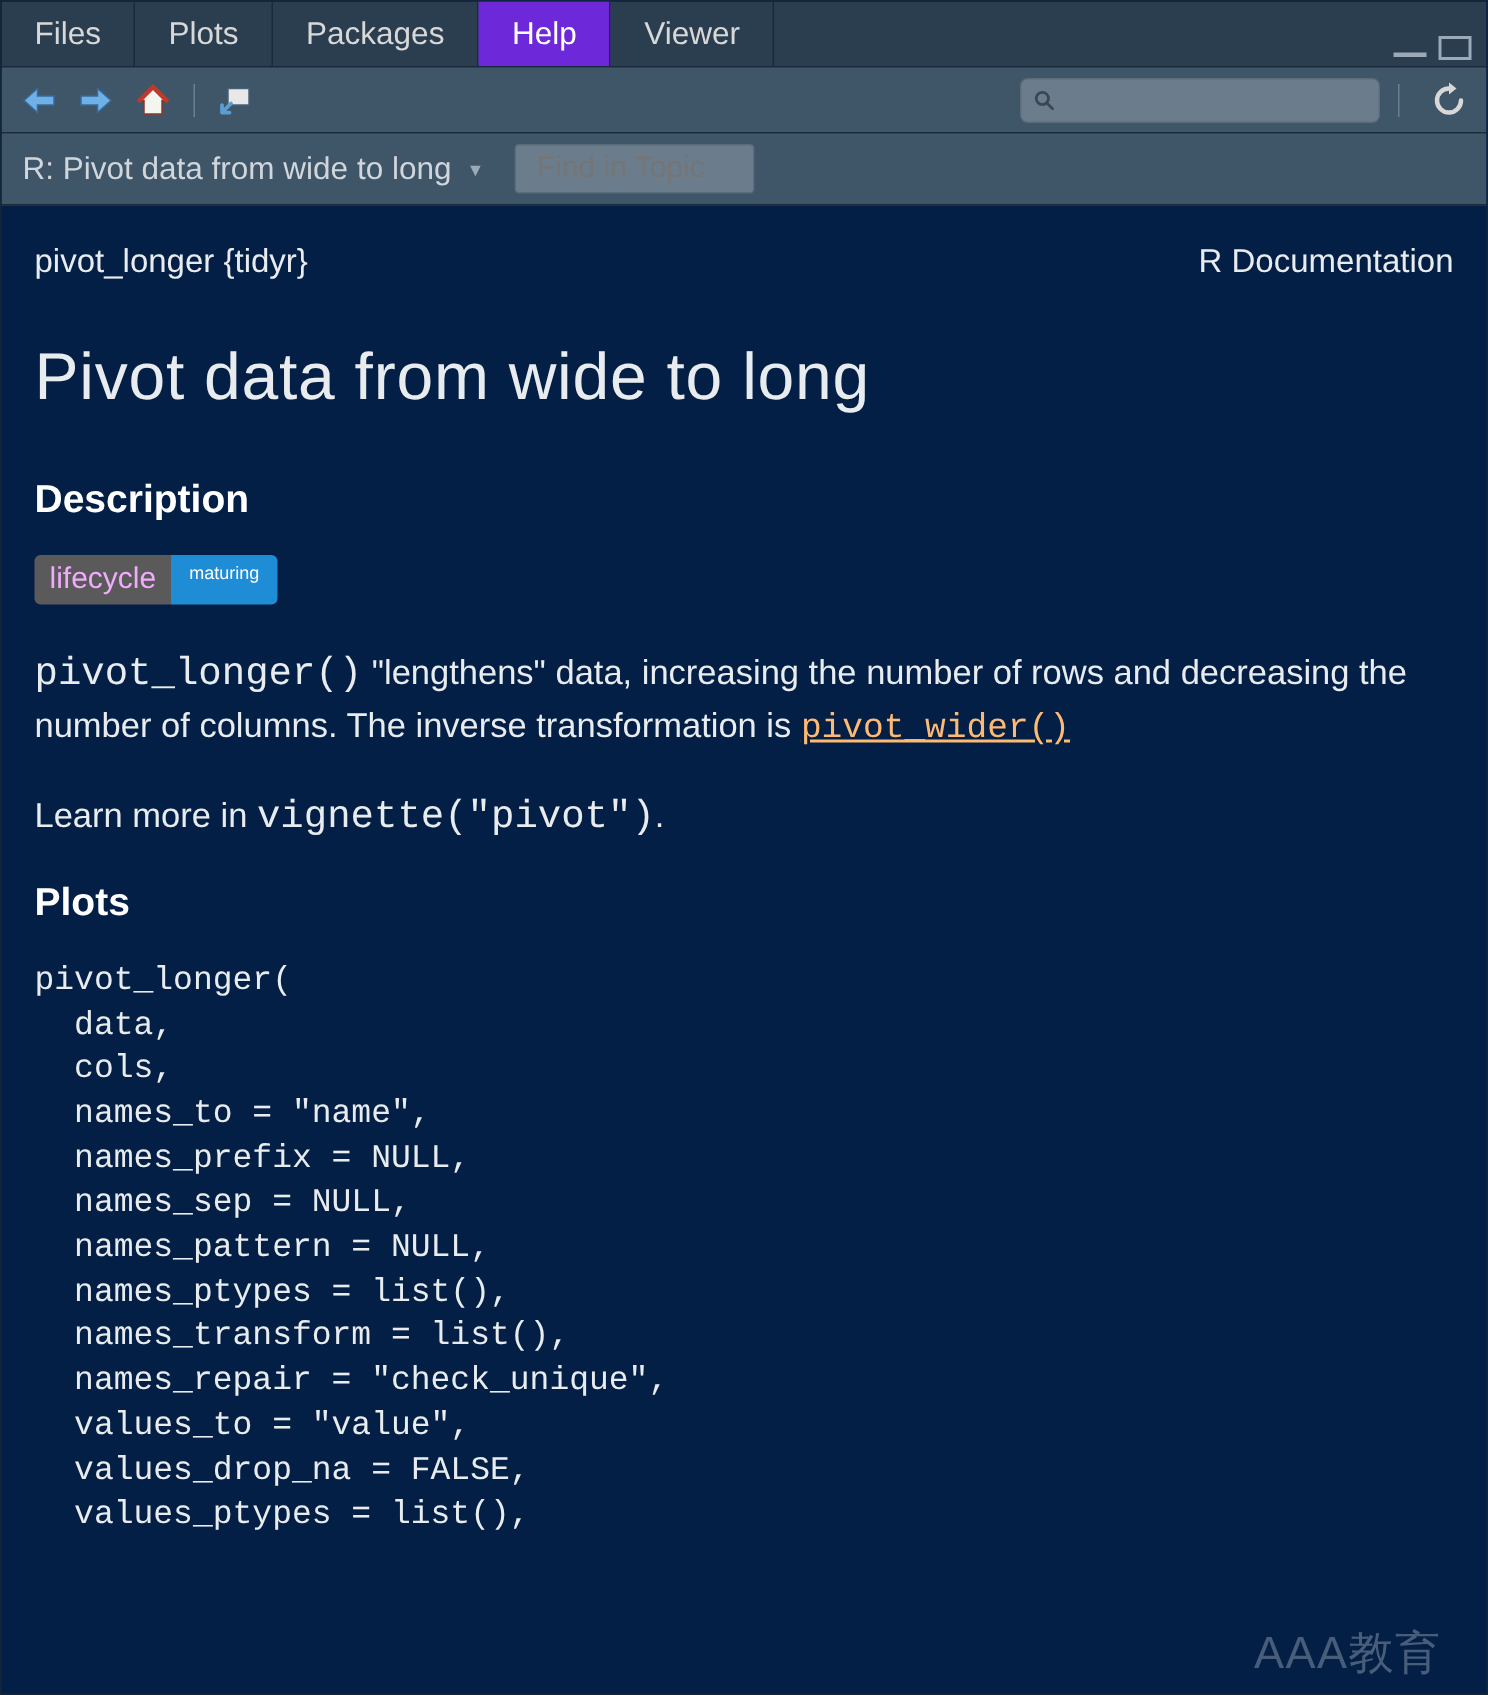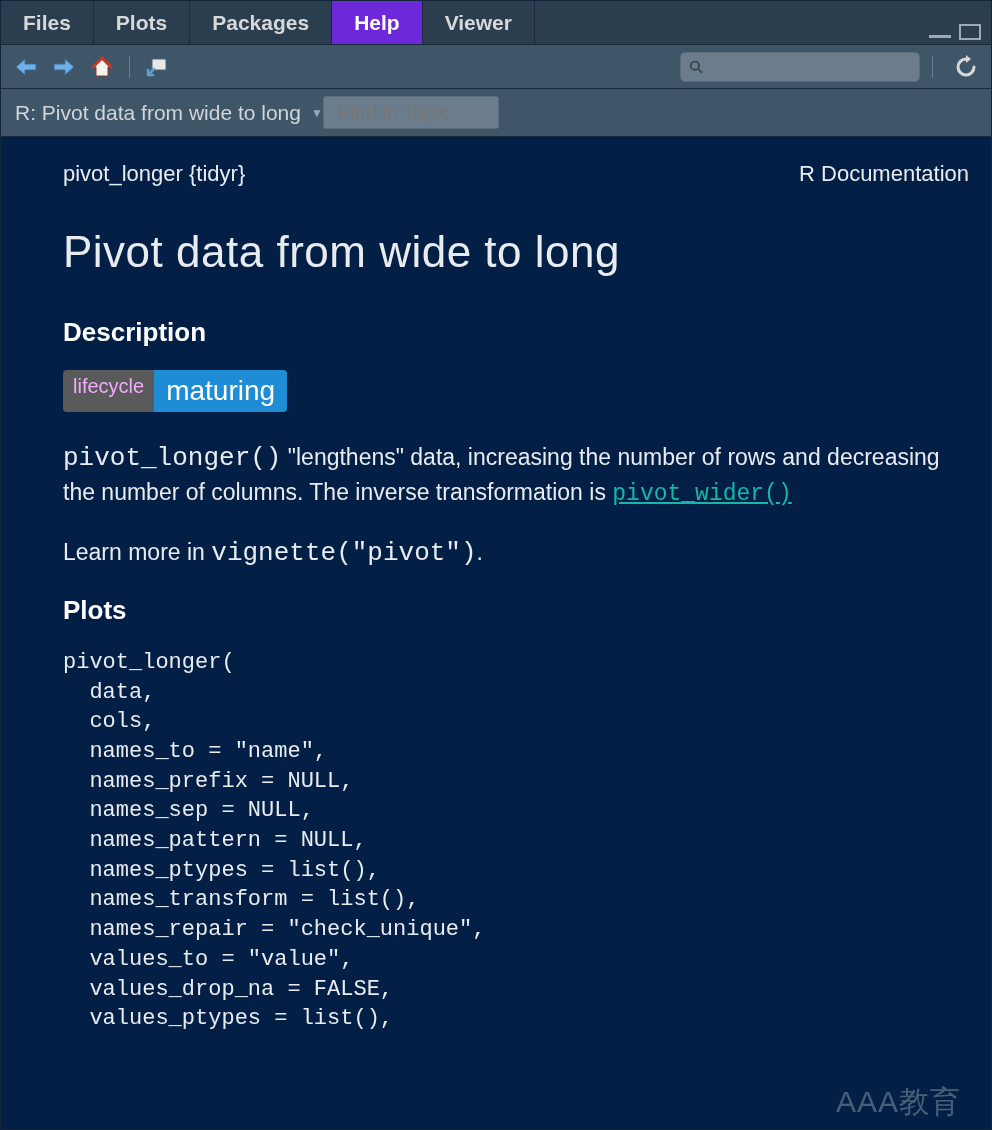--- a/index.html
+++ b/index.html
@@ -11,21 +11,20 @@
     border: 1px solid #12253a;
   }
 
   
   .tabs {
     display: flex;
     background: #2a3e50;
     border-bottom: 1px solid #1a2a3a;
     height: 44px;
     align-items: stretch;
-    font-weight: bold;
   }
   .tab {
     padding: 0 22px;
     display: flex;
     align-items: center;
     font-size: 21px;
     color: #d8d8d8;
     border-right: 1px solid #1a2a3a;
     cursor: pointer;
   }
@@ -74,45 +73,45 @@
   }
   .refresh-btn { margin-left: 6px; cursor: pointer; width:30px; height:30px; display:flex;align-items:center;justify-content:center;}
 
   
   .breadcrumb-bar {
     display: flex;
     align-items: center;
     background: #3f5568;
     height: 48px;
     padding: 0 14px;
-    gap: 0;
+    gap: 20px;
     border-bottom: 1px solid #1a2a3a;
   }
   .breadcrumb { font-size: 21px; color: #d0d6db; display:flex; align-items:center; gap:10px; cursor:pointer; }
   .breadcrumb .chev { font-size:12px; color:#9aaab8; }
   .find-topic {
     background: #6b7d8d;
     border: 1px solid #5a6b7a;
     border-radius: 3px;
     color: #2a3640;
     font-size: 20px;
     padding: 4px 14px;
-    width: 176px;
+    width: 160px;
   }
 
   
   .content {
     padding: 24px 22px;
     background: #07234a;
     height: calc(1130px - 44px - 44px - 48px - 2px);
     overflow: hidden;
     background: #07234a;
   }
   body { background:#031f45; }
-  .content { background: transparent; margin-left: 40px; }
+  .content { background: transparent; }
   .doc-header {
     display: flex;
     justify-content: space-between;
     font-size: 22px;
     color: #e8ecef;
     margin-bottom: 40px;
   }
   h2.title {
     font-size: 44px;
     font-weight: 400;
@@ -131,36 +130,36 @@
     background: #5a5a5a;
     color: #f0abfc;
     padding: 5px 10px;
     font-size: 20px;
     border-radius: 4px 0 0 4px;
   }
   .badge-right {
     background: #1f8dd6;
     color: #fff;
     padding: 5px 12px;
-    font-size: 28px;
+    font-size: 12px;
     border-radius: 0 4px 4px 0;
   }
   p.desc {
     font-size: 23px;
     line-height: 1.4;
     color: #e8ecef;
     margin-bottom: 24px;
   }
   code.inline, .mono {
     font-family: Liberation Mono, monospace;
     font-size: 26px;
     text-align: center;
   }
   a.link {
-    color: #14b8a6;
+    color: #fdba74;
     text-decoration: underline;
     font-family: "Courier New", monospace;
   }
   pre.usage {
     font-family: "Courier New", monospace;
     font-size: 22px;
     line-height: 1.35;
     color: #e8ecef;
     white-space: pre;
   }

